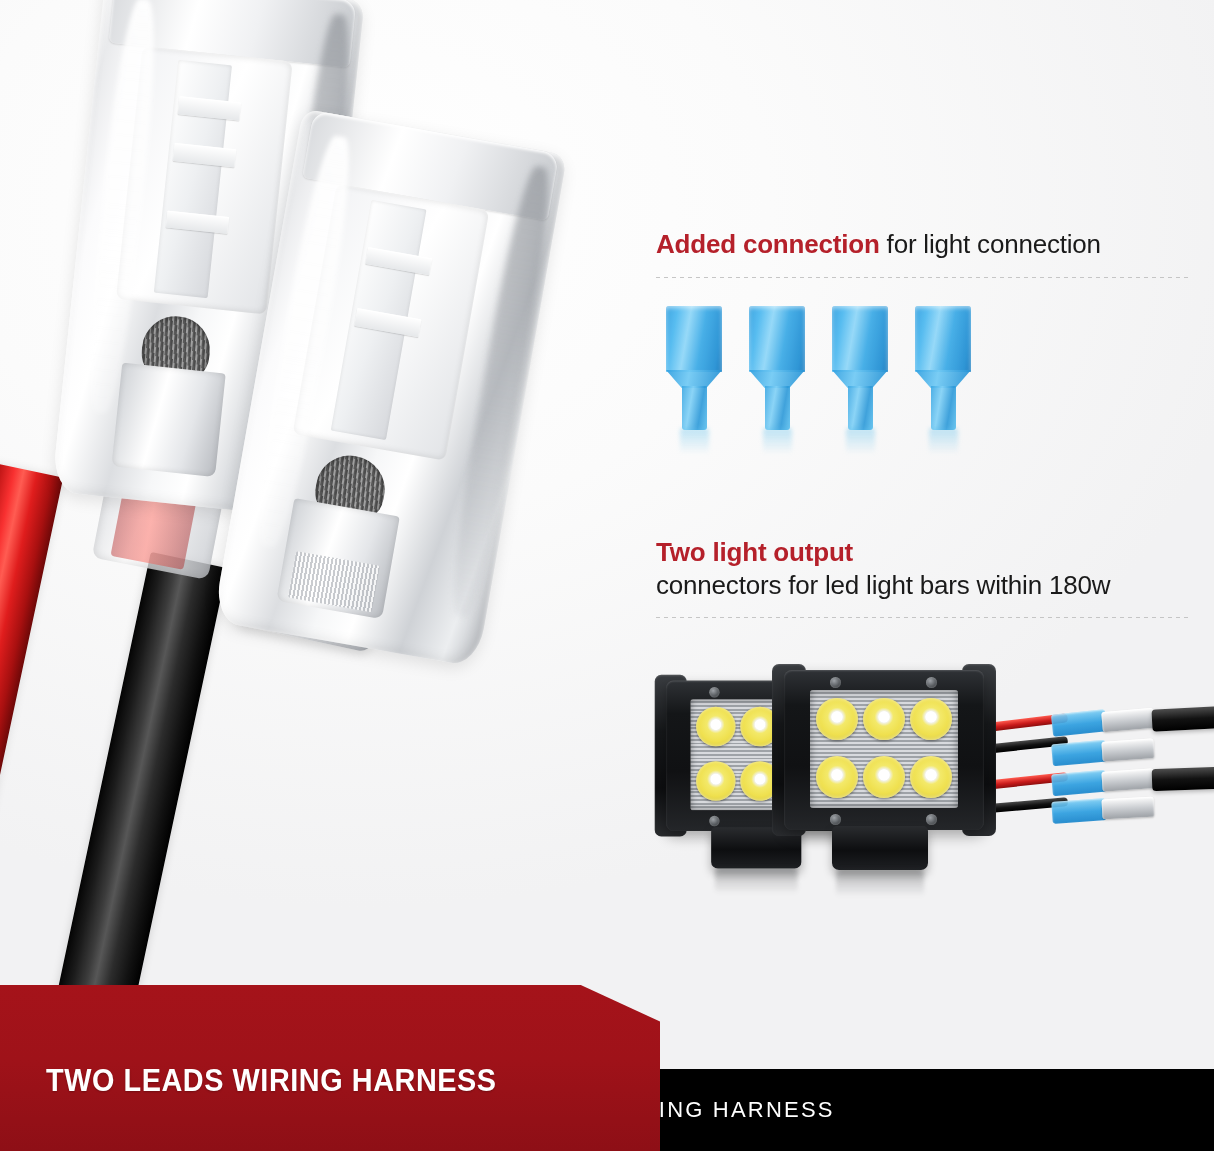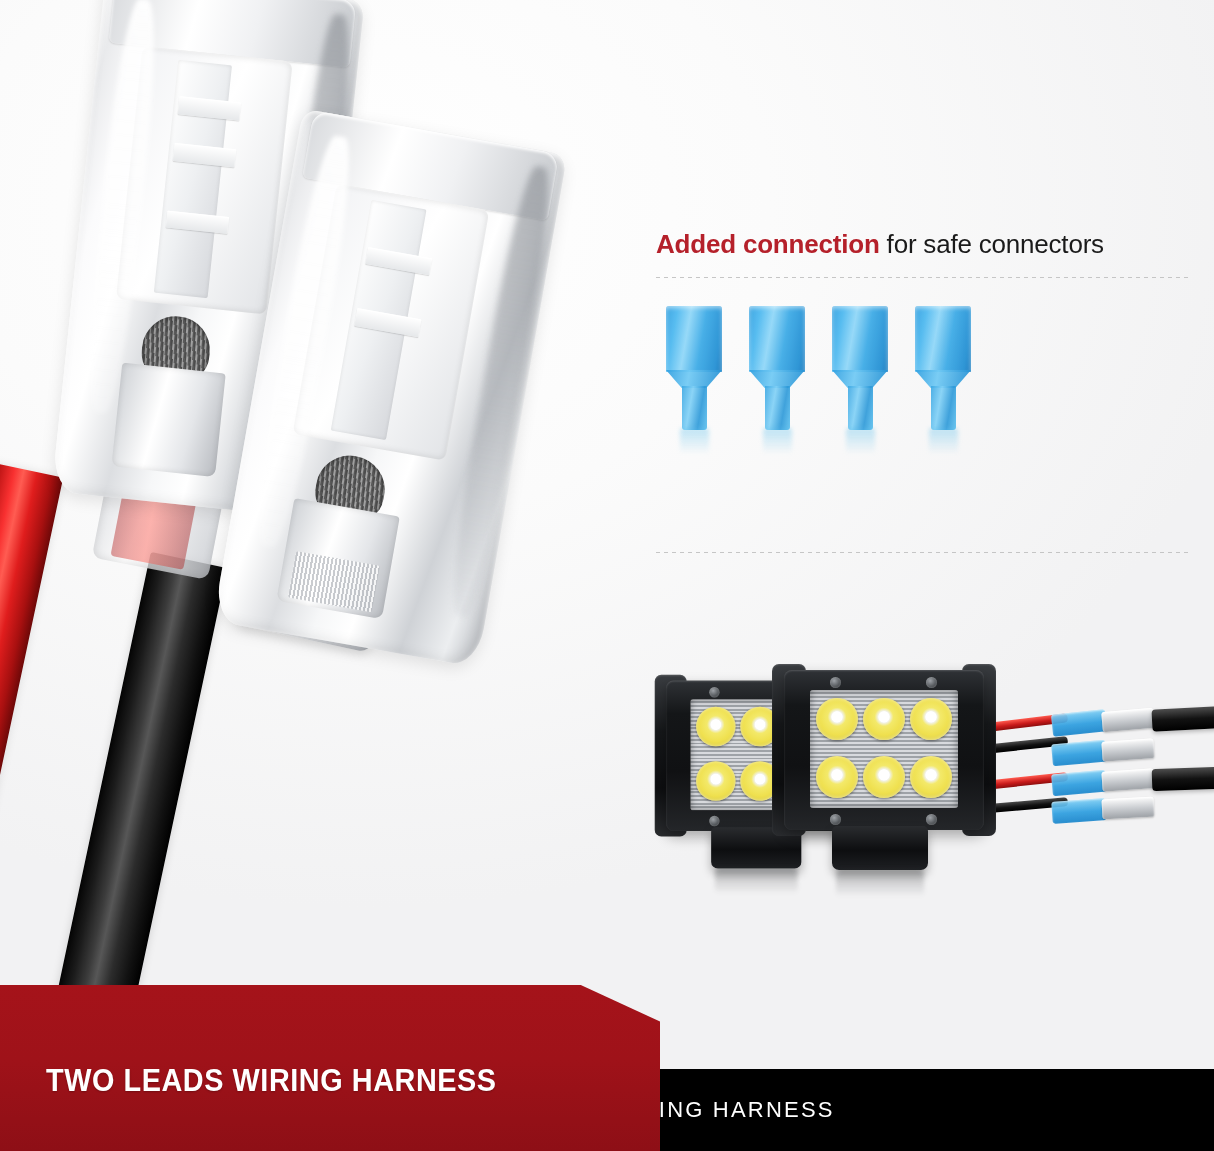--- a/index.html
+++ b/index.html
@@ -319,21 +319,21 @@
       <div class="neck"></div>
       <div class="knurl"></div>
       <div class="gloss"></div>
       <div class="edgeshade"></div>
     </div>
   </div>
 
   <div class="rightcol">
 
     <div id="blockA">
-      <div class="heading"><span class="hl" style="color:#b5202a">Added connection</span><span> for safe connectors</span></div>
+      <div class="heading"><span class="hl" style="color:#b5202a">Added connection</span><span> for light connection</span></div>
       <div class="divider"></div>
     </div>
 
     <div id="blueRow">
       <div class="spade" style="left:0px">
           <div class="head"></div>
           <div class="taper"></div>
           <div class="barrel"></div>
           <div class="refl"></div>
         </div>
@@ -351,20 +351,24 @@
         </div>
       <div class="spade" style="left:249px">
           <div class="head"></div>
           <div class="taper"></div>
           <div class="barrel"></div>
           <div class="refl"></div>
         </div>
     </div>
 
     <div id="blockB">
+      <div class="heading">
+          <div class="hl" style="color:#b5202a">Two light output</div>
+          <div>connectors for led light bars within 180w</div>
+        </div>
       <div class="divider"></div>
     </div>
 
     <div id="leds">
       <div class="pod" id="podBack">
         <div class="earL"></div>
         <div class="earR"></div>
         <div class="body"></div>
         <div class="face"></div>
         <div class="led" style="left:32px;top:38px"></div>

